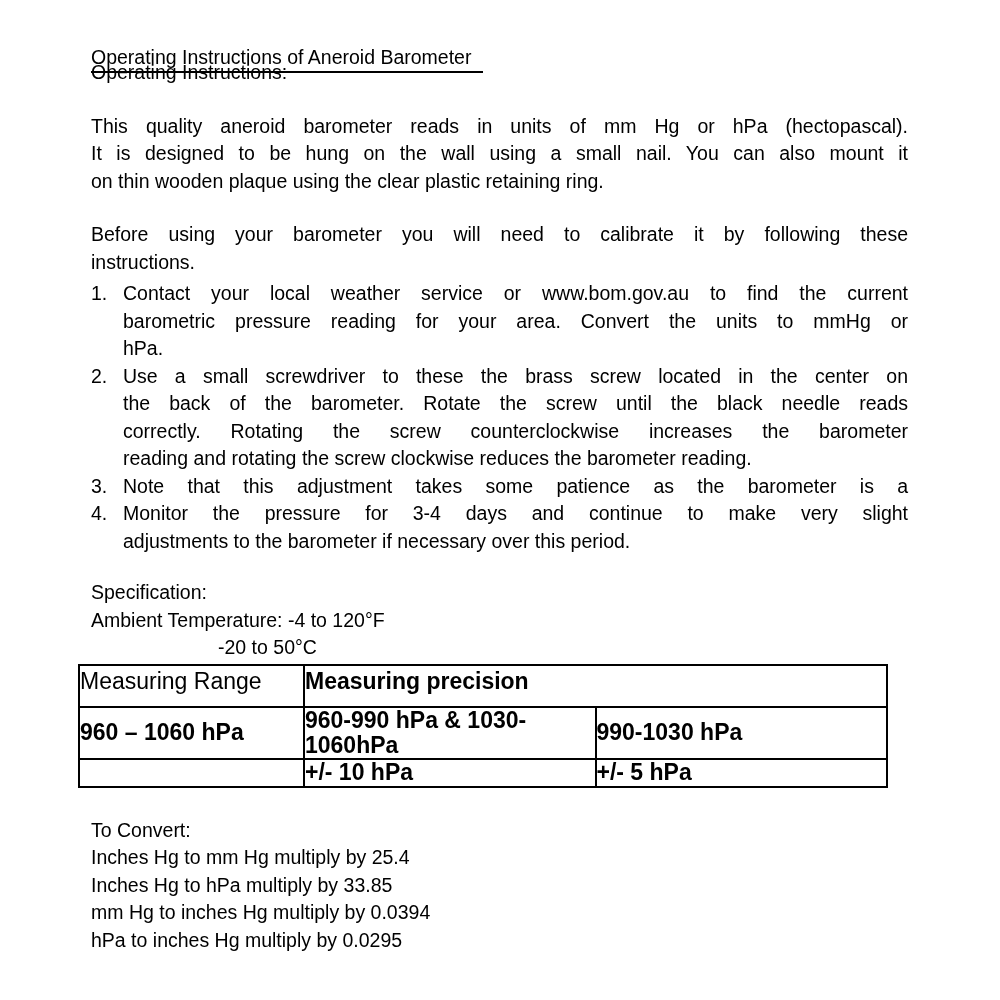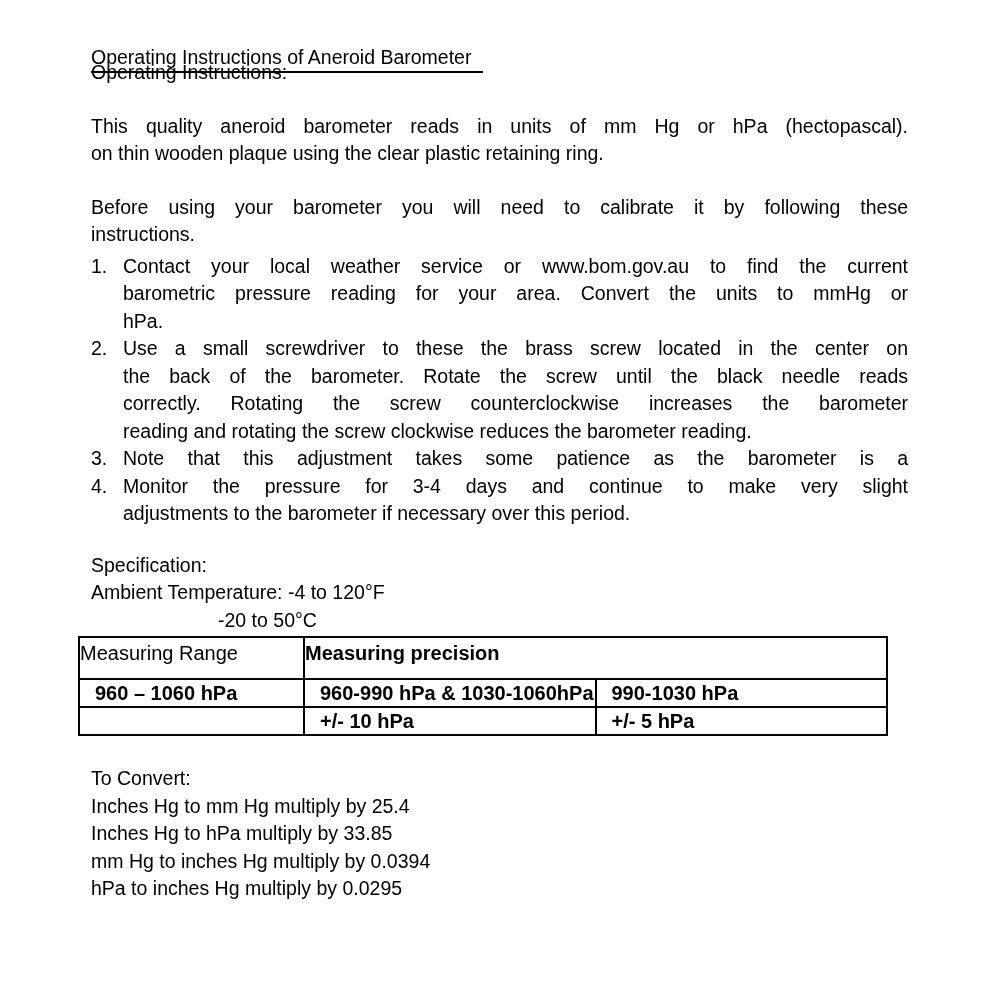--- a/index.html
+++ b/index.html
@@ -47,46 +47,47 @@
   table.spec-table {
     border-collapse: collapse;
     table-layout: fixed;
     width: 810px;
     margin-left: -13px;
     margin-top: 2px;
   }
   table.spec-table td {
     border: 2px solid #000;
     padding: 0;
-    font-size: 20px;
+    font-size: 23px;
     line-height: 25px;
     overflow: hidden;
   }
   td.col1 { width: 223px; }
   td.col2 { width: 355px; }
   td.col3 { width: 232px; margin-left: 32px; }
   tr.hdr-row td { height: 37px; vertical-align: top; padding-top: 3px; }
   td.hdr-range { padding-left: 12px; text-align: left; }
   td.ctr { text-align: left; font-weight: bold; }
-  tr.data-row td { height: 26px; vertical-align: middle; padding-left: 15px; }
+  tr.data-row td { height: 26px; vertical-align: middle; }
   .convert { margin-top: 29px; }
 </style>
 </head>
 <body>
 
 <div class="page">
 
   <div class="title-row">
     <span class="title">Operating Instructions of Aneroid Barometer</span>
   </div>
 
   <div class="subtitle ln">Operating Instructions:</div>
 
   <div class="para-intro">
     <div class="ln j">This quality aneroid barometer reads in units of mm Hg or hPa (hectopascal).</div>
+    <div class="ln j">It is designed to be hung on the wall using a small nail. You can also mount it</div>
     <div class="ln">on thin wooden plaque using the clear plastic retaining ring.</div>
   </div>
 
   <div class="para-calibration">
     <div class="ln j">Before using your barometer you will need to calibrate it by following these</div>
     <div class="ln">instructions.</div>
   </div>
 
   <ol class="steps">
     <li class="step">

